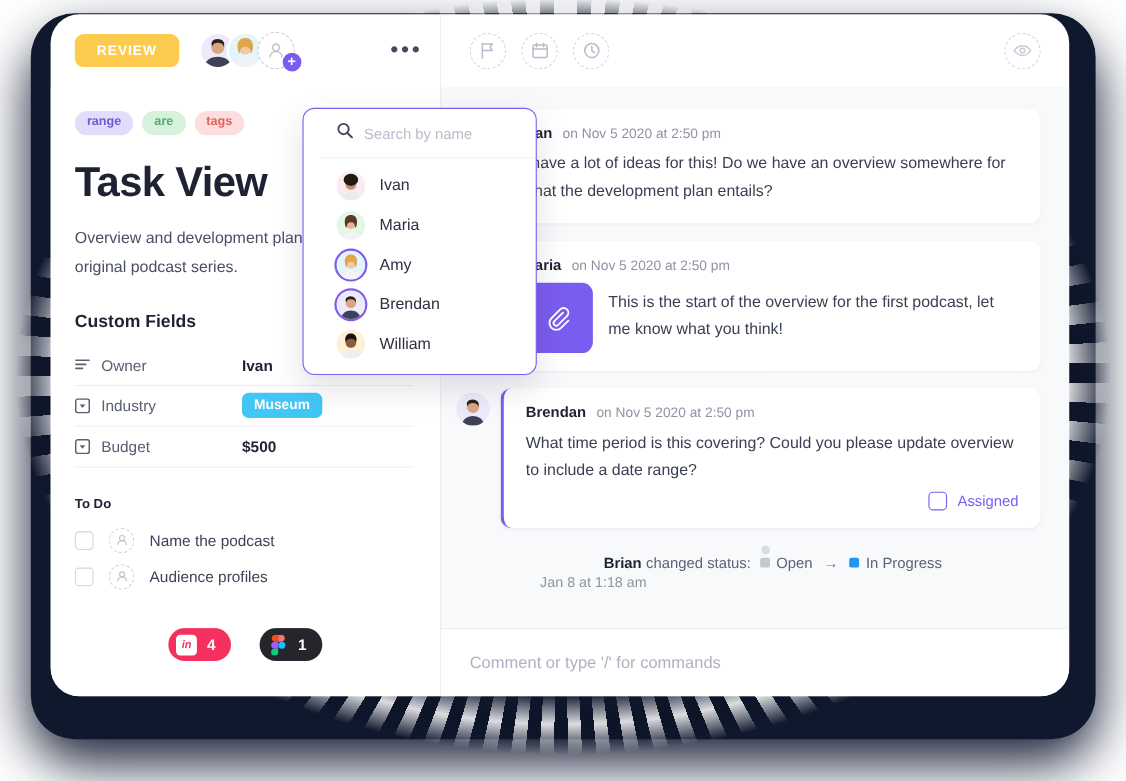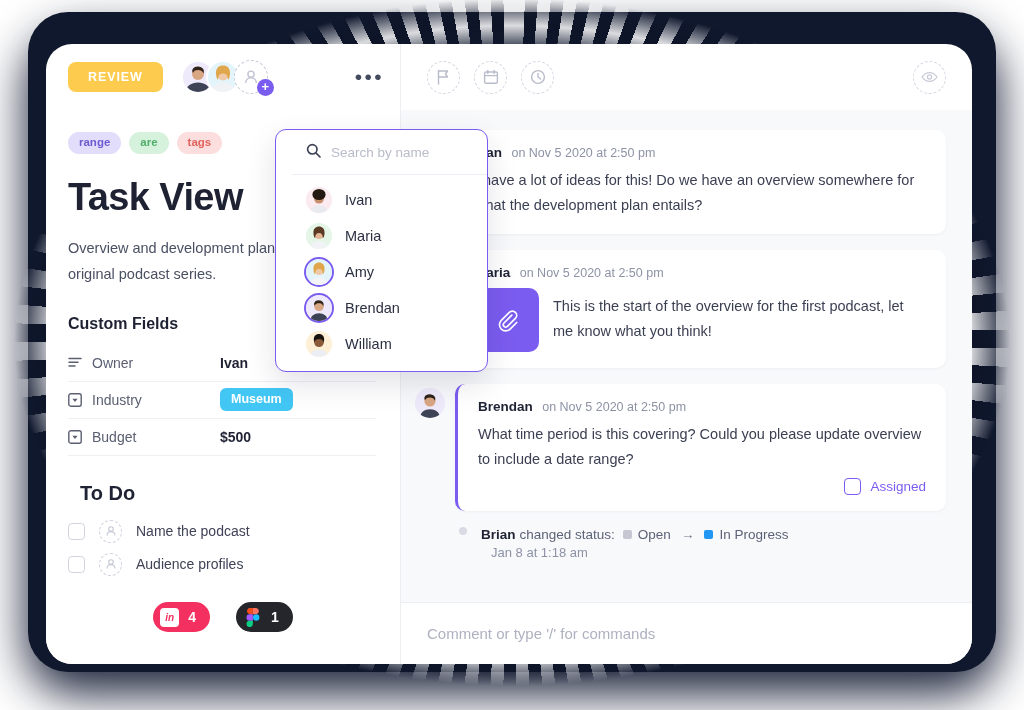--- a/index.html
+++ b/index.html
@@ -36,21 +36,21 @@
     position: absolute;
     left: 40px; top: 26px; width: 944px; height: 632px;
     border-radius: 36px;
     box-shadow: 0 22px 46px 14px rgba(12,20,44,.92), 0 0 0 6px rgba(18,26,52,.55);
     background: #111a33;
   }
 
   
   .card {
     position: absolute;
-    left: 46px; top: 44px;
+    left: 46px; top: 13px;
     width: 926px; height: 620px;
     background: #ffffff;
     border-radius: 26px;
     overflow: hidden;
     display: flex;
     flex-direction: column;
   }
 
   
   .topbar {
@@ -178,21 +178,21 @@
   }
   .field-ico { width: 24px; flex: none; display: flex; align-items: center; }
   .field-label { font-size: 14px; color: #5a6072; width: 128px; flex: none; }
   .field-val { font-size: 14px; font-weight: bold; color: #1e2233; }
   .pill-museum {
     background: #42c7f5; color: #fff;
     font-size: 12.5px; font-weight: bold;
     padding: 5px 11px; border-radius: 6px; line-height: 1;
   }
 
-  .todo-h { font-size: 20px; font-weight: bold; color: #1e2233; margin: 26px 12px 10px; }
+  .todo-h { font-size: 12px; font-weight: bold; color: #1e2233; margin: 26px 0 10px; }
   .todo-row { display: flex; align-items: center; height: 33px; }
   .cbox {
     width: 17px; height: 17px; border-radius: 4px;
     border: 1.6px solid #d2d5e0; background: #fff;
     flex: none; margin-right: 14px; cursor: pointer;
   }
   .dash-av {
     width: 23px; height: 23px; border-radius: 50%;
     border: 1.4px dashed #d0d3de;
     display: flex; align-items: center; justify-content: center;
@@ -276,22 +276,22 @@
     display: flex; align-items: center; justify-content: flex-end;
     gap: 9px; margin-top: 6px;
   }
   .assigned-box {
     width: 17px; height: 17px; border-radius: 4px;
     border: 1.6px solid #7b5cf0; background: #fff; cursor: pointer;
   }
   .assigned-label { font-size: 13.5px; color: #7b5cf0; }
 
   .status-line {
-    display: flex; 
-    margin: 4px 0 0 0; padding-left: 4px;
+    display: flex; align-items: center;
+    margin: 4px 0 0 0; padding-left: 4px; flex-direction: column;
   }
   .status-dot {
     width: 8px; height: 8px; border-radius: 50%;
     background: #d9dbe4; margin-right: 14px; flex: none;
   }
   .status-txt { font-size: 13.5px; color: #5d6377; display: flex; align-items: center; }
   .status-txt b { color: #1e2233; margin-right: 4px; }
   .sq { width: 9px; height: 9px; border-radius: 2px; display: inline-block; margin: 0 6px 0 8px; }
   .status-sub { font-size: 13px; color: #8d93a5; margin: 3px 0 0 36px; }
 

